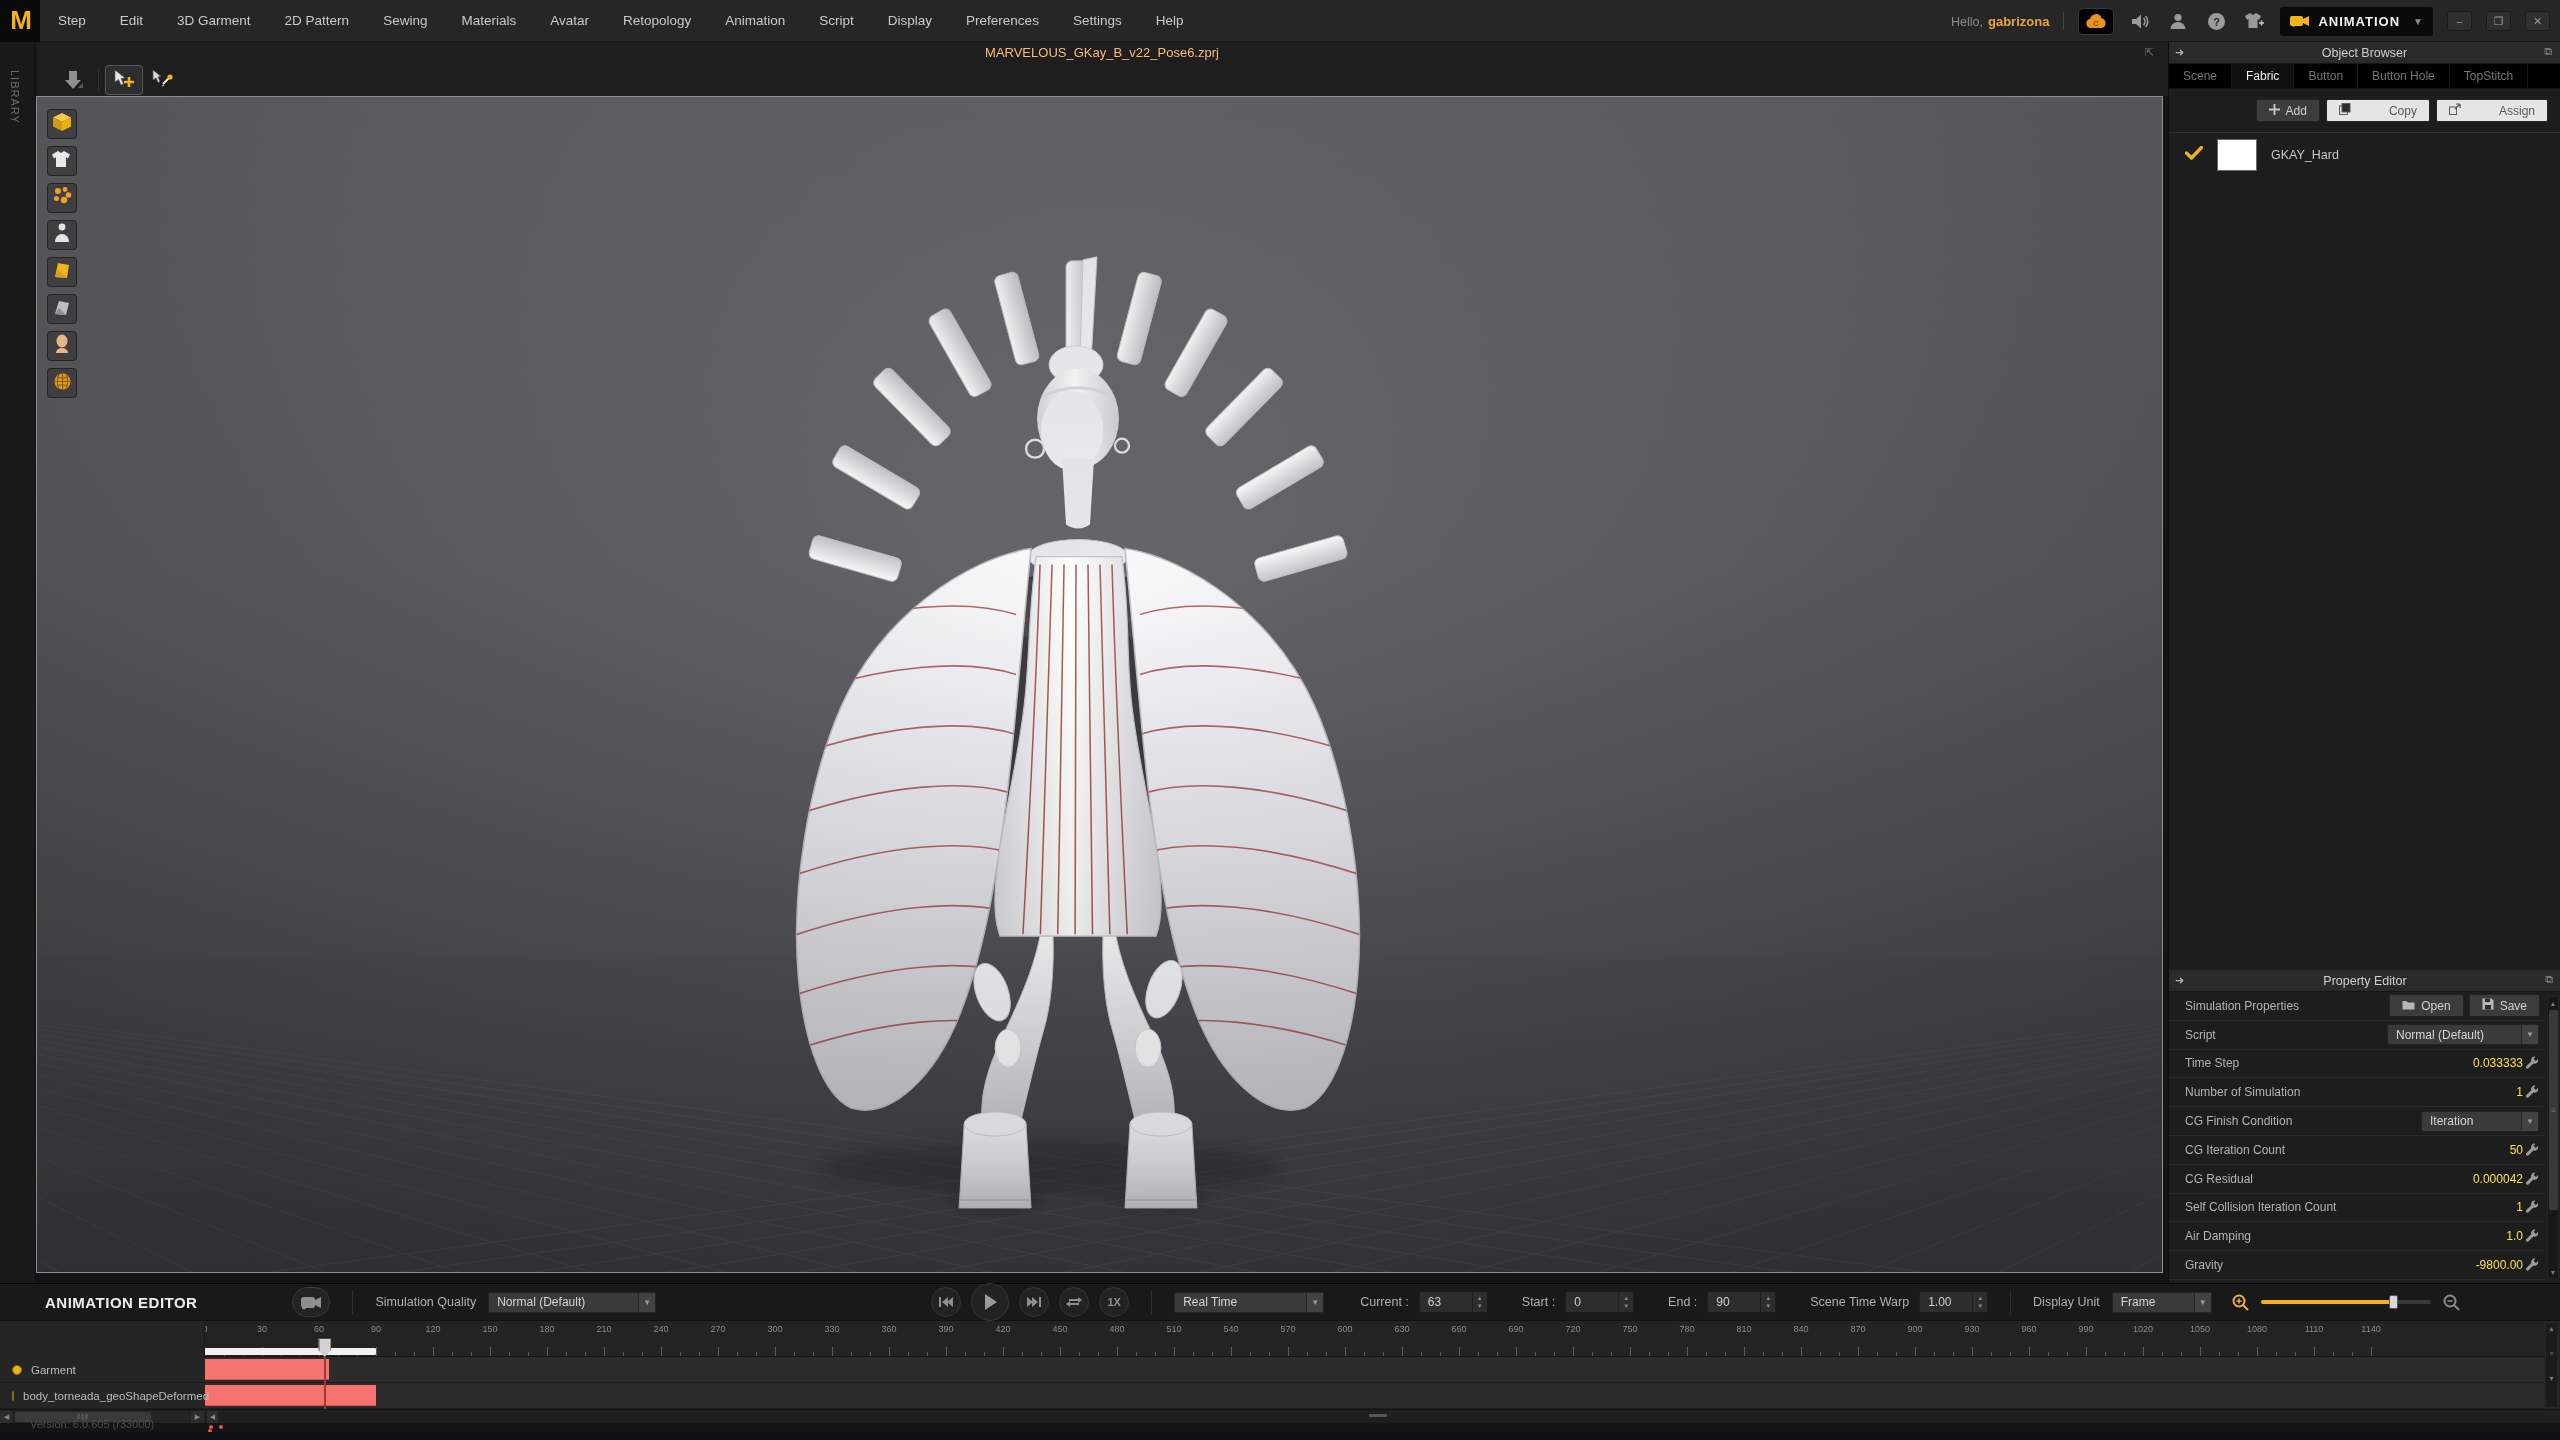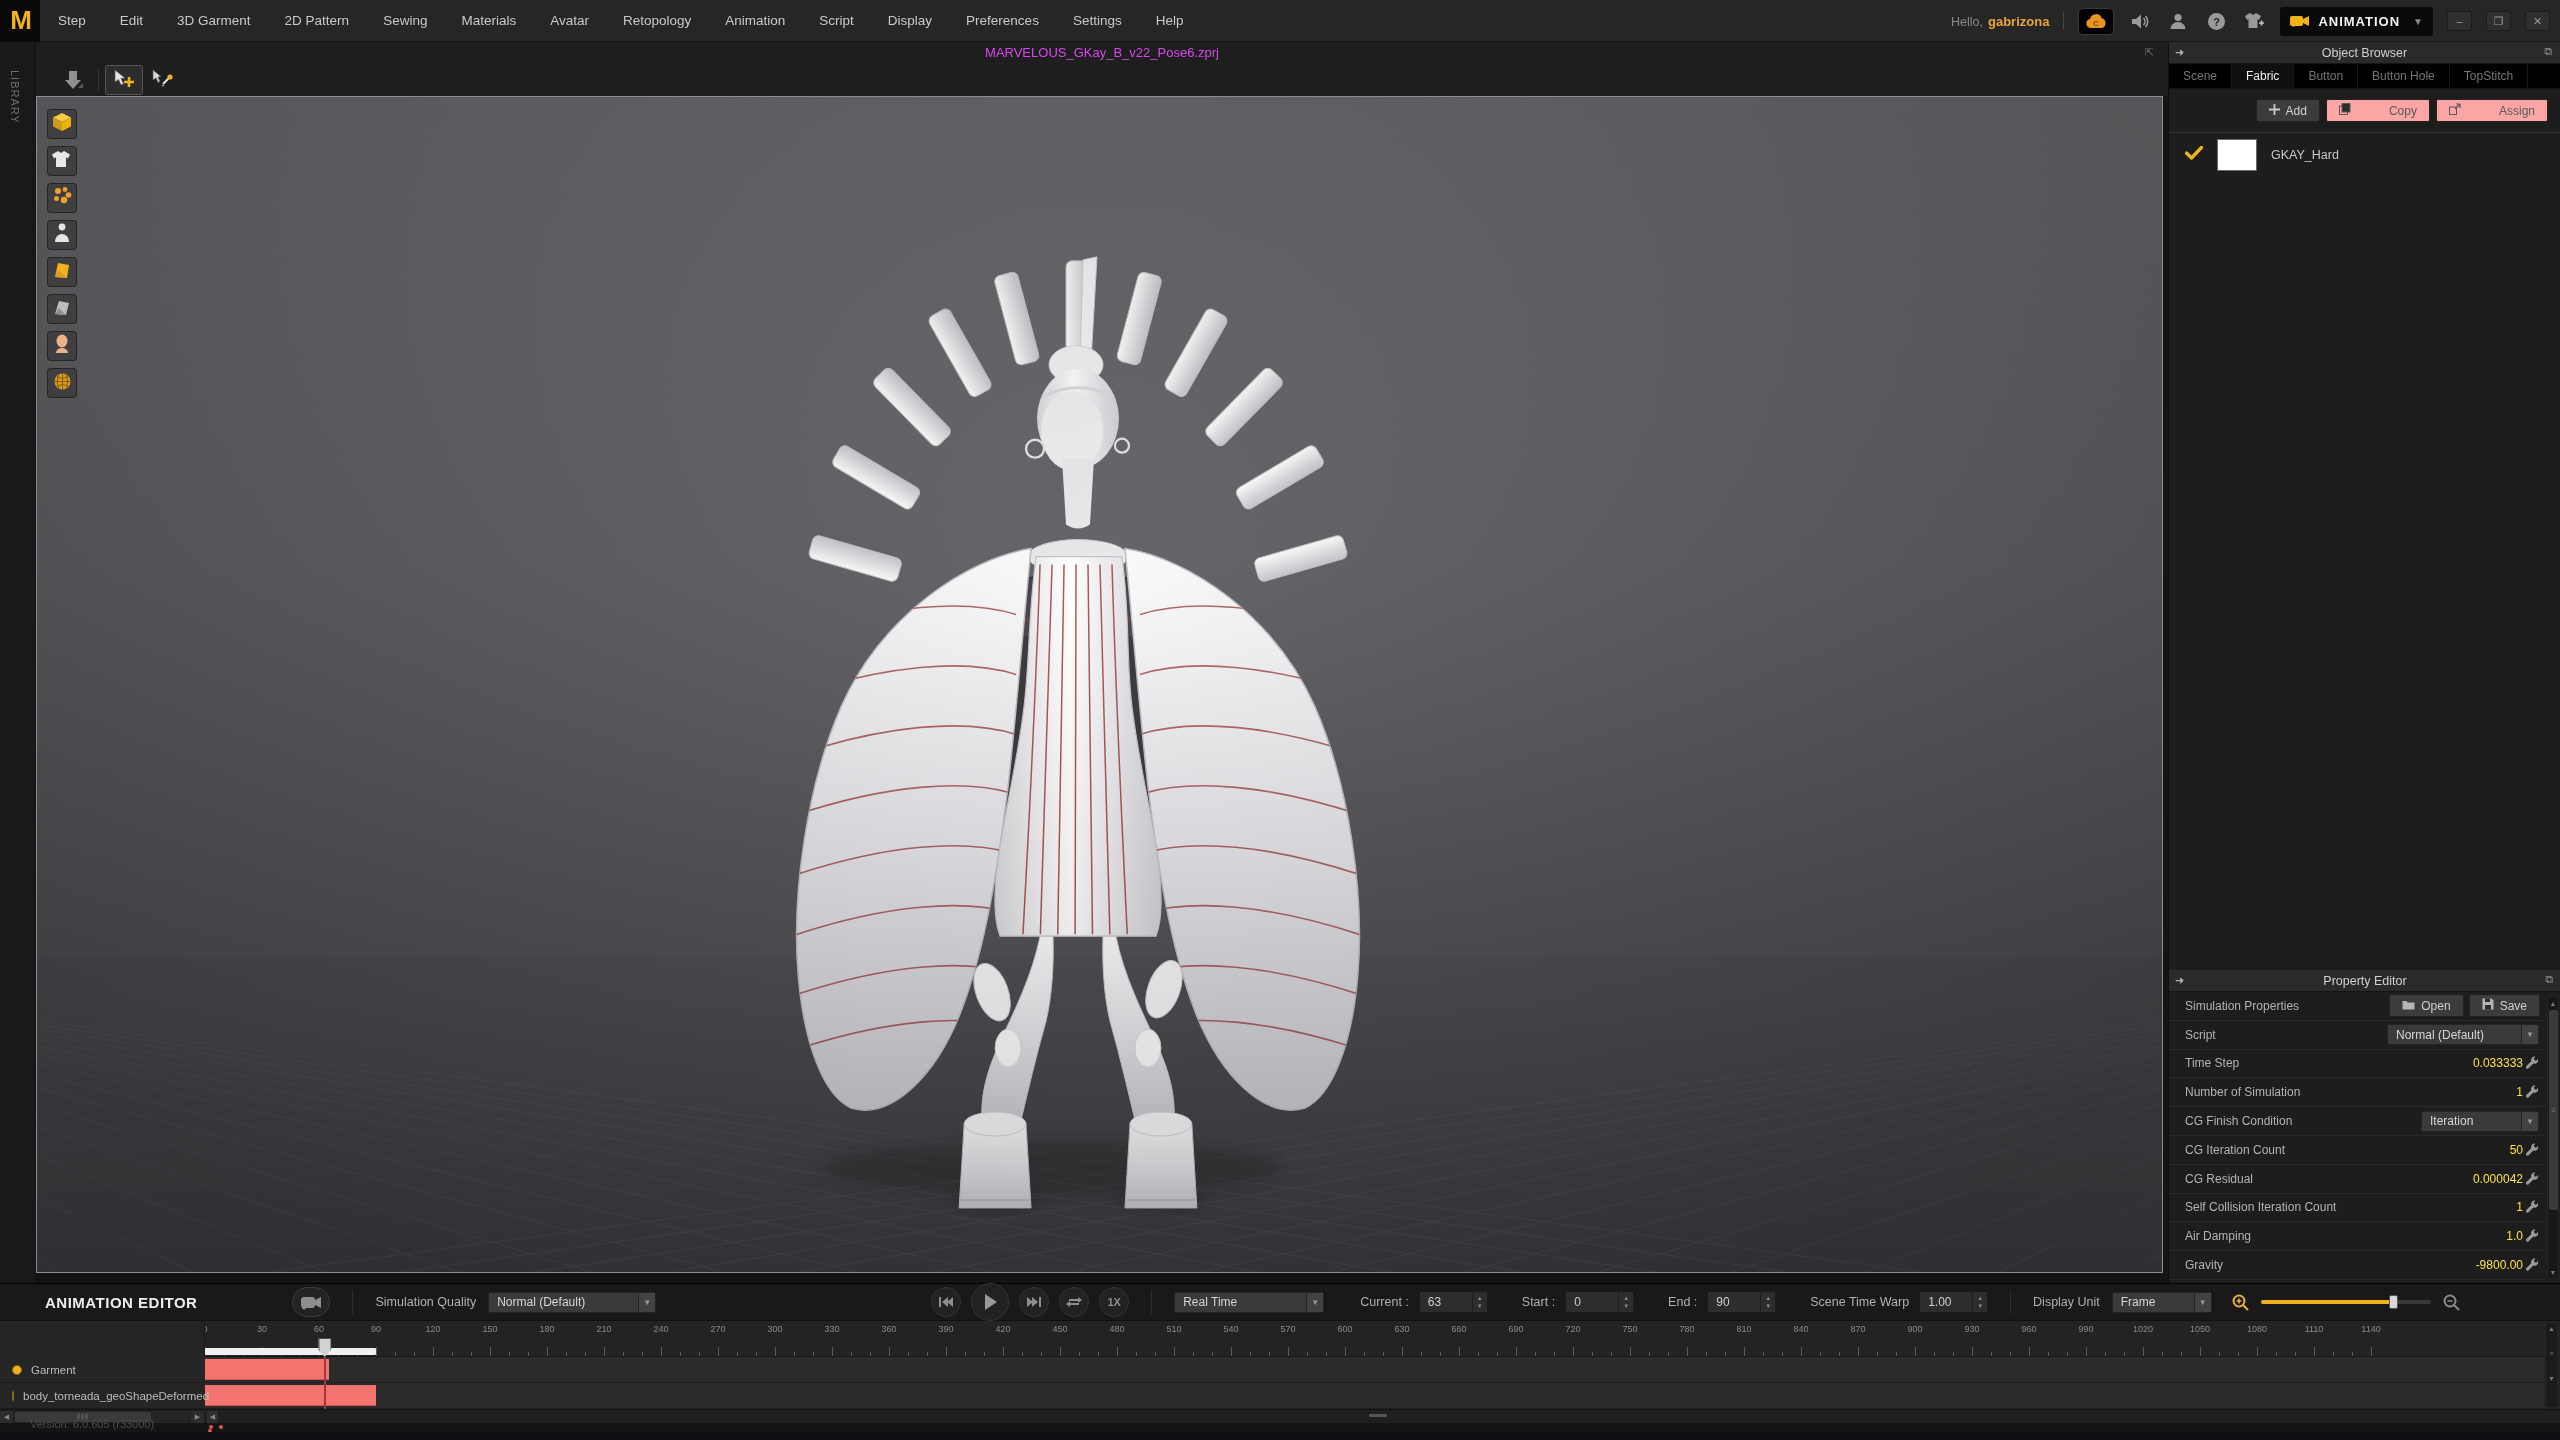--- a/index.html
+++ b/index.html
@@ -17,21 +17,21 @@
   .vdiv{width:1px;height:18px;background:#444;}
   .cloud-btn{width:36px;height:27px;background:#000;border:1px solid #3a3a3a;border-radius:5px;display:flex;align-items:center;justify-content:center;}
   .tb-ico{width:24px;height:24px;display:flex;align-items:center;justify-content:center;}
   .mode-box{display:flex;align-items:center;gap:9px;background:#0a0a0a;border-radius:3px;padding:5px 10px;height:29px;}
   .mode-label{color:#f2f2f2;font-weight:bold;font-size:13px;letter-spacing:1px;}
   .mode-arrow{color:#8a8a8a;font-size:10px;margin-left:4px;}
   .winbtn{width:25px;height:20px;background:#2f2f2f;border:1px solid #1b1b1b;border-radius:3px;color:#9a9a9a;font-size:11px;display:flex;align-items:center;justify-content:center;}
 
   
   .top-area{position:absolute;left:36px;top:42px;width:2132px;height:54px;background:#1e1e1e;}
-  .doc-title{position:absolute;left:0;top:3px;width:100%;text-align:center;color:#d946ef;font-size:13px;}
+  .doc-title{position:absolute;left:0;top:3px;width:100%;text-align:center;color:#fdba74;font-size:13px;}
   .popout-sm{position:absolute;right:14px;top:4px;color:#6f6f6f;font-size:11px;}
   .tools-row{position:absolute;left:18px;top:22px;display:flex;align-items:center;height:32px;}
   .tool-btn{width:38px;height:30px;display:flex;align-items:center;justify-content:center;border-radius:3px;position:relative;}
   .tool-btn.active{background:#2d2d2d;border:1px solid #555;}
   .tool-sep{width:1px;height:22px;background:#333;margin:0 6px;}
 
   
   .lib-strip{position:absolute;left:0;top:42px;width:36px;height:1241px;background:#191919;border-right:1px solid #111;}
   .lib-label{position:absolute;left:9px;top:28px;color:#6d6d6d;font-size:11px;letter-spacing:1px;writing-mode:vertical-rl;}
 
@@ -46,21 +46,21 @@
   .rpanel{position:absolute;left:2168px;top:42px;width:392px;height:1241px;background:#1d1d1d;border-left:1px solid #0e0e0e;}
   .panel-hdr{position:relative;height:22px;background:#2a2a2a;border-bottom:1px solid #151515;display:flex;align-items:center;}
   .panel-hdr .phtitle{flex:1;text-align:center;color:#cfcfcf;font-size:12.5px;}
   .ph-arrow{position:absolute;left:6px;top:4px;color:#b5b5b5;font-size:11px;}
   .ph-pop{position:absolute;right:8px;top:3px;color:#8a8a8a;font-size:11px;}
   .ob-tabs{display:flex;height:25px;background:#000000;border-bottom:1px solid #141414;}
   .ob-tab{padding:0 14px;display:flex;align-items:center;color:#757575;font-size:12px;border-right:1px solid #191919;}
   .ob-tab.active{background:#0f0f0f;color:#f0f0f0;}
   .ob-toolbar{display:flex;justify-content:flex-end;gap:6px;padding:10px 12px 8px 0;}
   .sbtn{height:23px;padding:0 12px;background:#3c3c3c;border:1px solid #222;border-radius:2px;color:#d0d0d0;font-size:12px;display:flex;align-items:center;gap:6px;}
-  .sbtn.disabled{background:#fca5a5;color:#5a5a5a;border-color:#242424;gap:38px;}
+  .sbtn.disabled{background:#e5e5e5;color:#5a5a5a;border-color:#242424;gap:38px;}
   .ob-sep{height:1px;background:#323232;margin:2px 0 0 0;}
   .fab-row{display:flex;align-items:center;height:44px;padding-left:16px;gap:14px;}
   .fab-swatch{width:40px;height:32px;background:#fff;border:1px solid #6a6a6a;}
   .fab-name{color:#c8c8c8;font-size:12.5px;}
 
   .pe-wrap{position:absolute;left:0;top:928px;width:392px;bottom:0;}
   .pe-rows{position:absolute;left:0;top:22px;right:16px;bottom:0;}
   .pe-row{position:relative;height:28.8px;display:flex;align-items:center;border-bottom:1px solid #2a2a2a;padding-left:16px;}
   .pe-label{color:#b3b3b3;font-size:12px;flex:1;white-space:nowrap;}
   .pe-value{color:#fde047;font-size:12px;}

